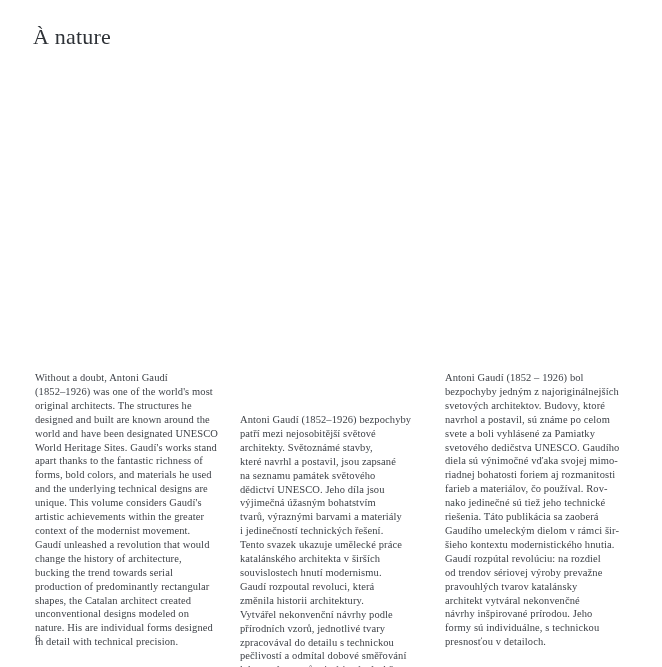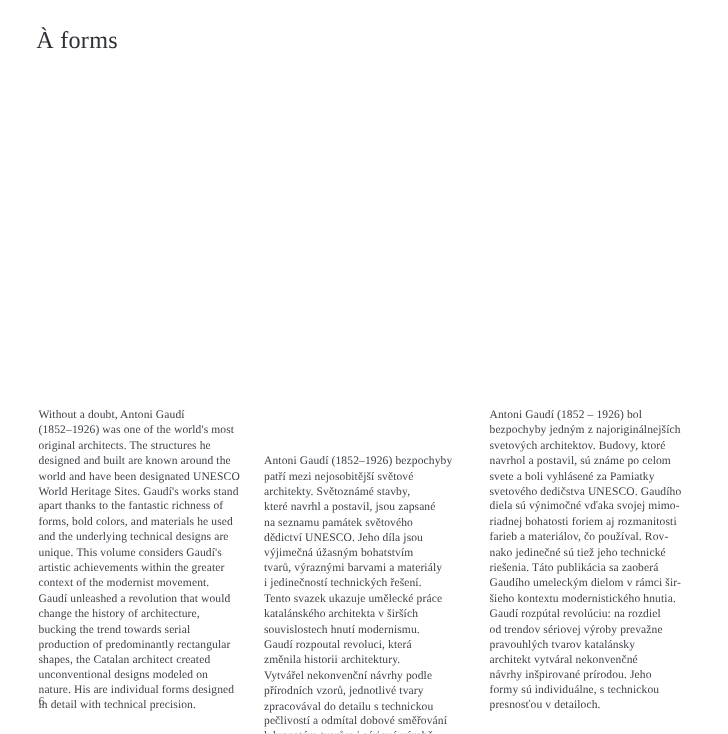--- a/index.html
+++ b/index.html
@@ -44,21 +44,21 @@
     left: 35px;
     top: 632px;
     font-size: 11px;
     color: #54585e;
   }
 </style>
 </head>
 <body>
 
 <div class="page">
-  <h1 class="title">À forms</h1>
+  <h1 class="title">À nature</h1>
 
   <div class="col col-1">Without a doubt, Antoni Gaudí
 (1852–1926) was one of the world's most
 original architects. The structures he
 designed and built are known around the
 world and have been designated UNESCO
 World Heritage Sites. Gaudí's works stand
 apart thanks to the fantastic richness of
 forms, bold colors, and materials he used
 and the underlying technical designs are

